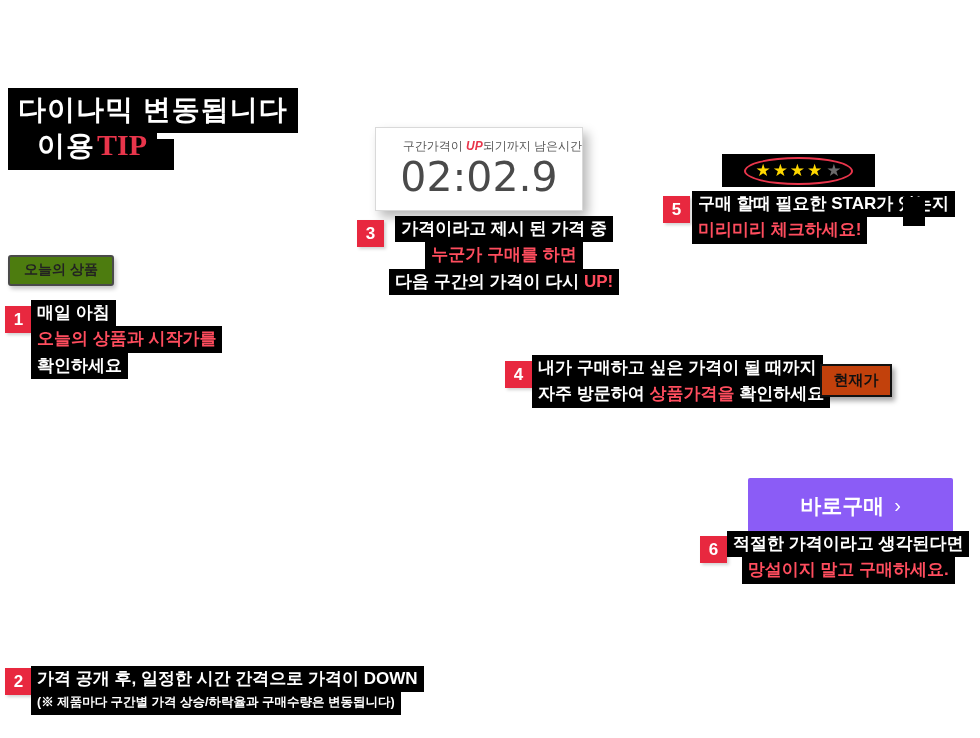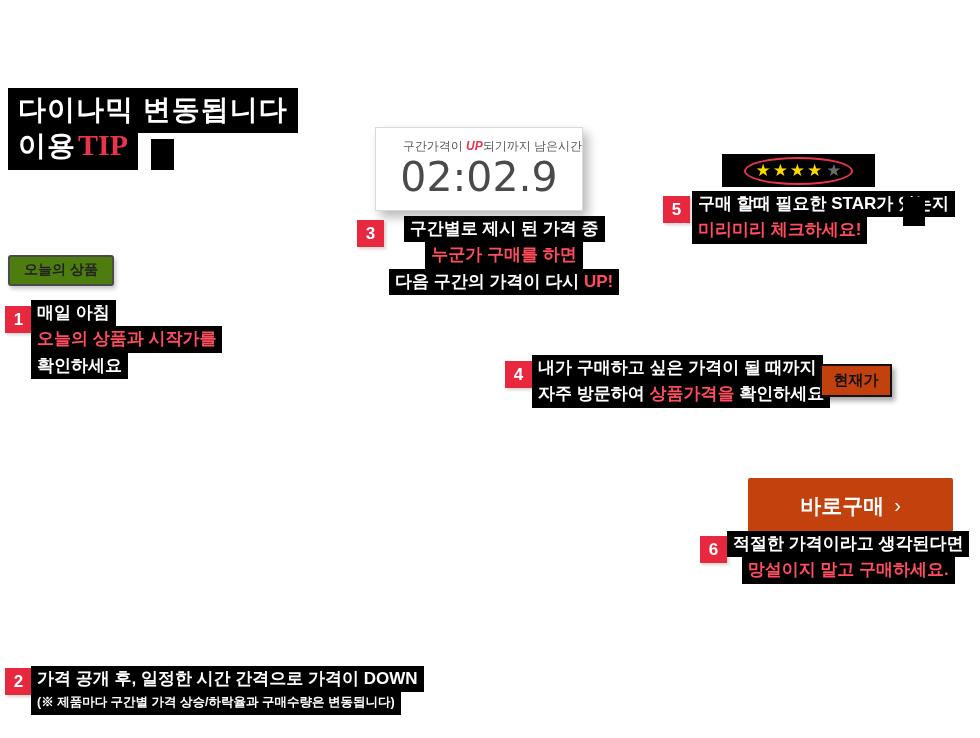--- a/index.html
+++ b/index.html
@@ -17,21 +17,21 @@
     padding:3px 10px 4px;
     width:max-content;
   }
   .title-row2 {
     position:absolute; left:8px; top:125px;
     background:#000; padding:2px 10px 5px;
     font-size:28px; font-weight:bold;
     display:flex; align-items:baseline;
     width:max-content;
   }
-  .title-row2 .use { color:#fff; letter-spacing:1px; }
+  .title-row2 .use { color:#fff; letter-spacing:1px;margin-left:19px; }
   .title-row2 .tip {
     color:#e8354b; font-family:"Liberation Serif", serif;
     font-size:30px; margin-left:2px;
   }
   .deco-block { position:absolute; background:#000; }
   #title-cursor { left:151px; top:139px; width:23px; height:31px; }
 
   
   .timer {
     position:absolute; left:375px; top:127px; width:208px; height:84px;
@@ -106,21 +106,21 @@
     position:absolute; left:820px; top:364px; width:72px; height:33px;
     background:#c2410c; border:2px solid #111; box-sizing:border-box;
     display:flex; align-items:center; justify-content:center;
     font-size:15px; font-weight:bold; color:#111;
     box-shadow:3px 4px 5px rgba(0,0,0,0.35);
   }
 
   
   .buy-button {
     position:absolute; left:748px; top:478px; width:205px; height:56px;
-    background:#c2410c; border:none; border-radius:2px; cursor:pointer;
+    background:#8b5cf6; border:none; border-radius:2px; cursor:pointer;
     color:#fff; font-family:"Liberation Sans", sans-serif;
     font-size:21px; font-weight:bold;
     display:flex; align-items:center; justify-content:center;
   }
   .buy-button .chev { font-weight:normal; font-size:20px; margin-left:10px; margin-top:-2px; }
 </style>
 </head>
 <body>
 
 <div id="stage">
@@ -134,21 +134,21 @@
 
   <div class="timer">
     <div class="timer-label">
       <span>구간가격이 </span><span class="up">UP</span><span>되기까지 남은시간</span>
     </div>
     <div class="timer-value">02:02.9</div>
   </div>
 
   <div id="badge-3" class="step-badge">3</div>
   <div id="step3-block" class="hw-block hw-center">
-    <span class="hw-line">구간별로 제시 된 가격 중</span>
+    <span class="hw-line">가격이라고 제시 된 가격 중</span>
     <span class="hw-line hw-red">누군가 구매를 하면</span>
     <span class="hw-line"><span>다음 구간의 가격이 다시 </span><span class="hw-red">UP!</span></span>
   </div>
 
   <div class="star-box">
     <div class="star-ring">
       <span class="stars-filled">★★★★</span>
       <span class="stars-empty">★</span>
     </div>
   </div>

